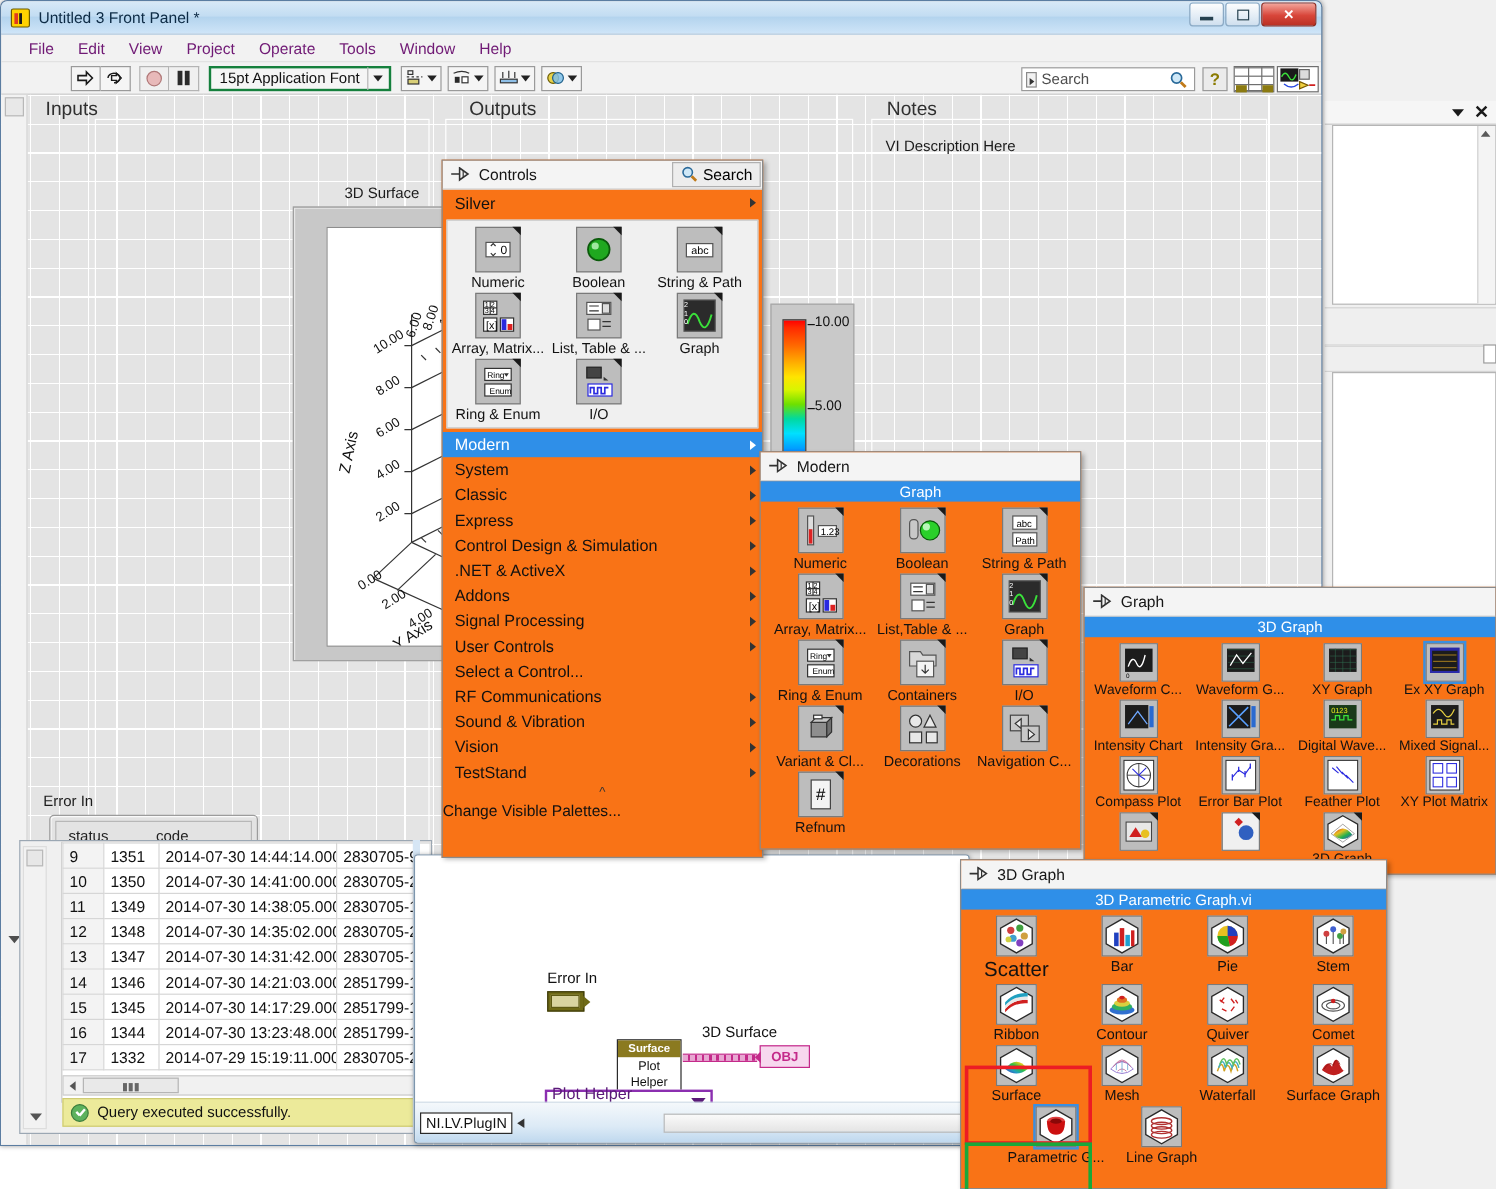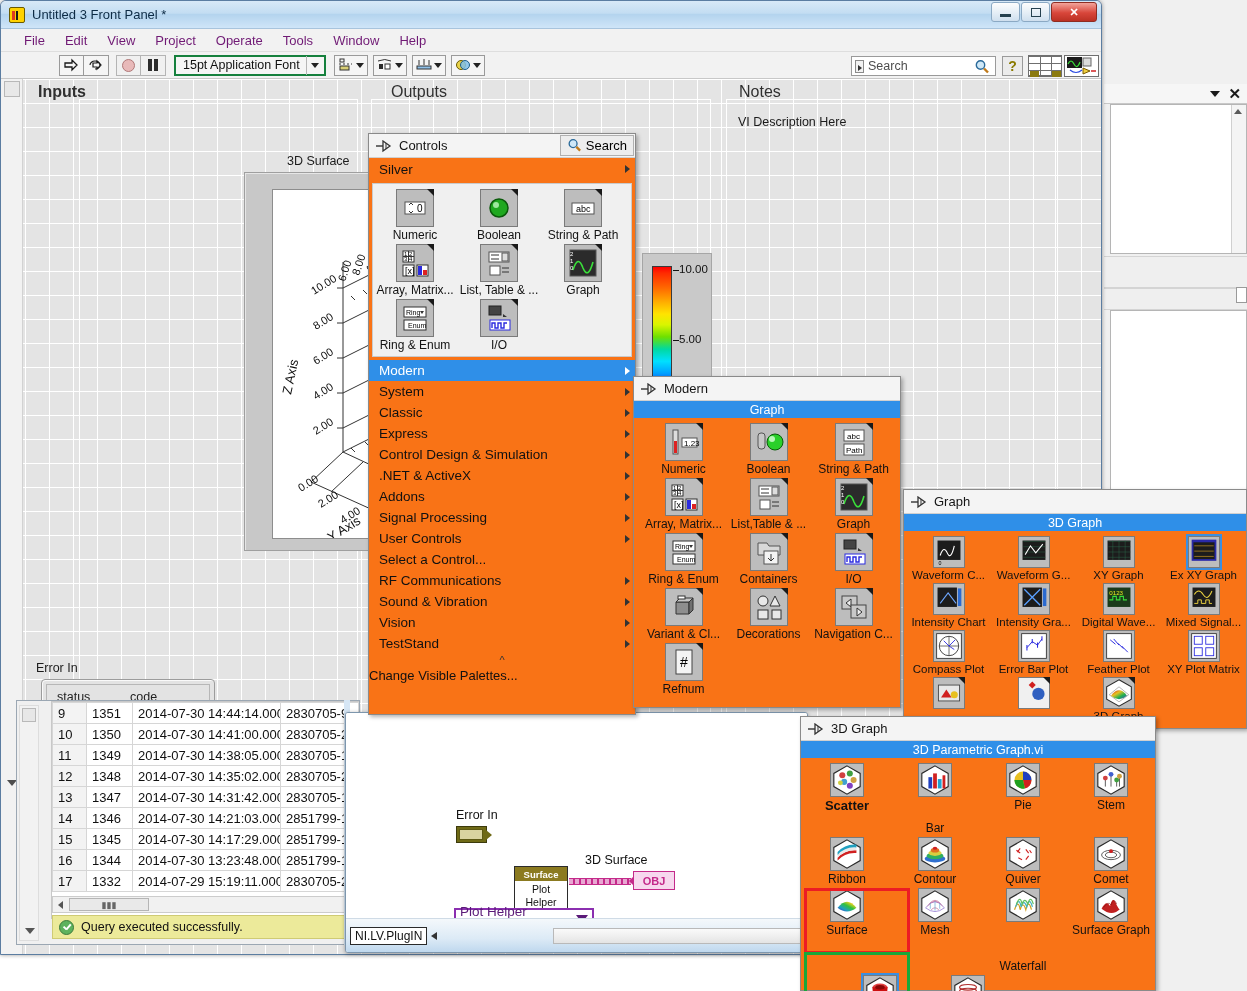--- a/index.html
+++ b/index.html
@@ -383,21 +383,21 @@
           <path d="M5 14 q6 5 12 0" fill="none" stroke="#2a4ae0" stroke-width="1.2"></path>
           <path d="M18 12 l7 3 -7 3 z" fill="#f0d040" stroke="#7a5a00"></path>
           <path d="M26 15 h5" stroke="#d02020" stroke-width="1.4"></path>
         </svg>
       </span>
     </div>
 
     <div class="fp-canvas">
 
       <div class="grp-frame" style="left:78px; top:20px; width:279px; height:675px;"></div>
-      <div class="grp-label" style="left:32px; top:4px;font-weight:bold;">Inputs</div>
+      <div class="grp-label" style="left:32px; top:4px;">Inputs</div>
 
       <div class="grp-frame" style="left:370px; top:20px; width:340px; height:675px;"></div>
       <div class="grp-label" style="left:385px; top:4px;">Outputs</div>
 
       <div class="grp-frame" style="left:725px; top:20px; width:330px; height:675px;"></div>
       <div class="grp-label" style="left:733px; top:4px;">Notes</div>
       <div style="position:absolute;left:737px;top:36px;font-size:12.5px;color:#1b1b1b;">VI Description Here</div>
 
       <div class="surf-label" style="left:286px; top:75px;">3D Surface</div>
       <div class="surf-outer" style="left:243px; top:93px;">
@@ -1200,23 +1200,23 @@
               <rect x="0" y="0" width="34" height="34" fill="#bdbdbd"></rect>
               <path d="M17 2 L31 10 L31 24 L17 32 L3 24 L3 10 Z" fill="#ffffff" stroke="#2a2a2a" stroke-width="1.2"></path>
               <circle cx="12" cy="12" r="3.2" fill="#d04040"></circle>
               <circle cx="20" cy="10" r="3.2" fill="#40a040"></circle>
               <circle cx="24" cy="17" r="3.2" fill="#d0a040"></circle>
               <circle cx="14" cy="19" r="3.2" fill="#40a0d0"></circle>
               <circle cx="20" cy="23" r="3.2" fill="#8040c0"></circle>
               <circle cx="10" cy="20" r="2.6" fill="#d0d040"></circle>
             </svg>
           </div>
-          <div class="pal-cap" style="font-size: 13px; font-weight: bold;">Scatter</div>
-        </div>
-        <div class="pal-cell" style="width: 88px; gap: 23px;">
+          <div class="pal-cap" style="font-size: 17px;">Scatter</div>
+        </div>
+        <div class="pal-cell" style="width: 88px;">
           <div class="pal-ico" style="width: 34px; height: 34px;">
             <svg width="34" height="34" viewBox="0 0 34 34">
               <rect x="0" y="0" width="34" height="34" fill="#bdbdbd"></rect>
               <path d="M17 2 L31 10 L31 24 L17 32 L3 24 L3 10 Z" fill="#ffffff" stroke="#2a2a2a" stroke-width="1.2"></path>
               <rect x="10" y="14" width="4" height="12" fill="#2040c0"></rect>
               <rect x="15" y="10" width="4" height="16" fill="#d02020"></rect>
               <rect x="20" y="16" width="4" height="10" fill="#20a0d0"></rect>
               <rect x="25" y="12" width="3" height="14" fill="#d02020"></rect>
             </svg>
           </div>
@@ -1321,21 +1321,21 @@
             <svg width="34" height="34" viewBox="0 0 34 34">
               <rect x="0" y="0" width="34" height="34" fill="#bdbdbd"></rect>
               <path d="M17 2 L31 10 L31 24 L17 32 L3 24 L3 10 Z" fill="#ffffff" stroke="#2a2a2a" stroke-width="1.2"></path>
               <path d="M7 20 q10 -13 20 0 q-10 8 -20 0z" fill="none" stroke="#8060c8" stroke-width="0.7"></path>
               <path d="M9 18 q8 -10 16 0 M11 16 q6 -8 12 0 M13 22 q4 -4 8 0" fill="none" stroke="#c06090" stroke-width="0.7"></path>
               <path d="M12 21 v-6 M17 23 v-10 M22 21 v-6" stroke="#60a0d0" stroke-width="0.7"></path>
             </svg>
           </div>
           <div class="pal-cap" style="font-size: 12px;">Mesh</div>
         </div>
-        <div class="pal-cell" style="width: 88px; gap: 36px;">
+        <div class="pal-cell" style="width: 88px;">
           <div class="pal-ico" style="width: 34px; height: 34px;">
             <svg width="34" height="34" viewBox="0 0 34 34">
               <rect x="0" y="0" width="34" height="34" fill="#bdbdbd"></rect>
               <path d="M17 2 L31 10 L31 24 L17 32 L3 24 L3 10 Z" fill="#ffffff" stroke="#2a2a2a" stroke-width="1.2"></path>
               <path d="M8 22 q4 -12 6 0 q3 -10 6 0 q3 -12 6 0" fill="none" stroke="#d0a020" stroke-width="1.3"></path>
               <path d="M9 19 q4 -11 6 0 q3 -9 6 0 q3 -11 6 0" fill="none" stroke="#40b0c0" stroke-width="1.3"></path>
               <path d="M10 16 q4 -10 6 0 q3 -8 6 0 q3 -10 6 0" fill="none" stroke="#60c060" stroke-width="1.3"></path>
             </svg>
           </div>
           <div class="pal-cap" style="font-size: 12px;">Waterfall</div>

